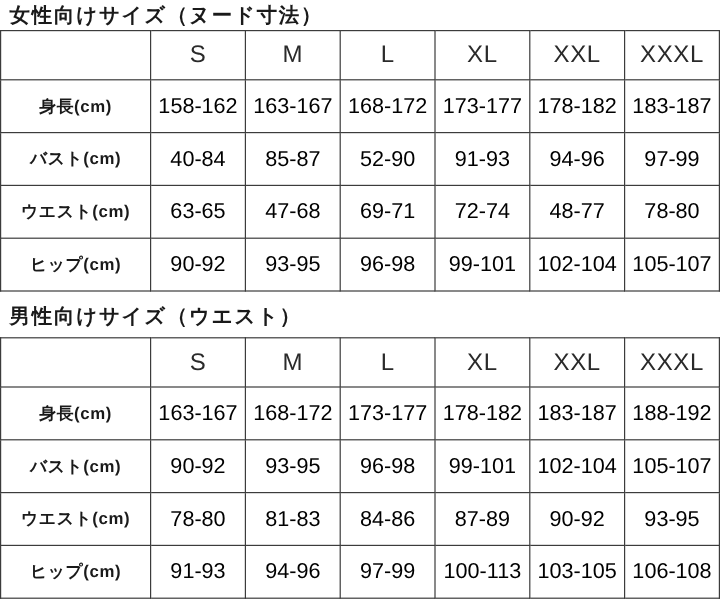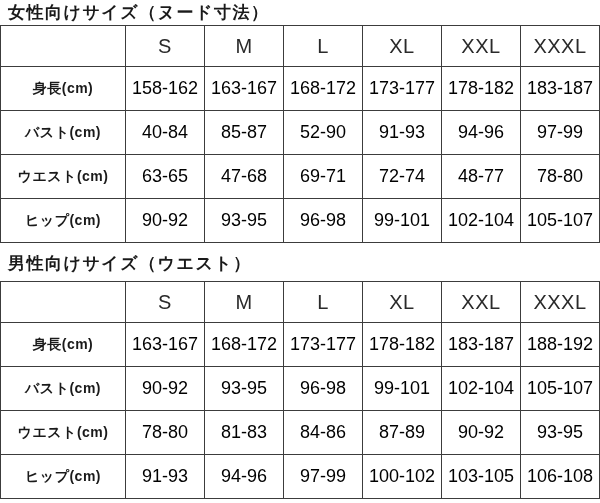--- a/index.html
+++ b/index.html
@@ -186,20 +186,20 @@
             <td>84-86</td>
             <td>87-89</td>
             <td>90-92</td>
             <td>93-95</td>
           </tr>
           <tr>
             <th class="row-label">ヒップ(cm)</th>
             <td>91-93</td>
             <td>94-96</td>
             <td>97-99</td>
-            <td>100-102</td>
+            <td>100-113</td>
             <td>103-105</td>
             <td>106-108</td>
           </tr>
         </tbody>
       </table>
   </section>
 </main>
 
 </body></html>

